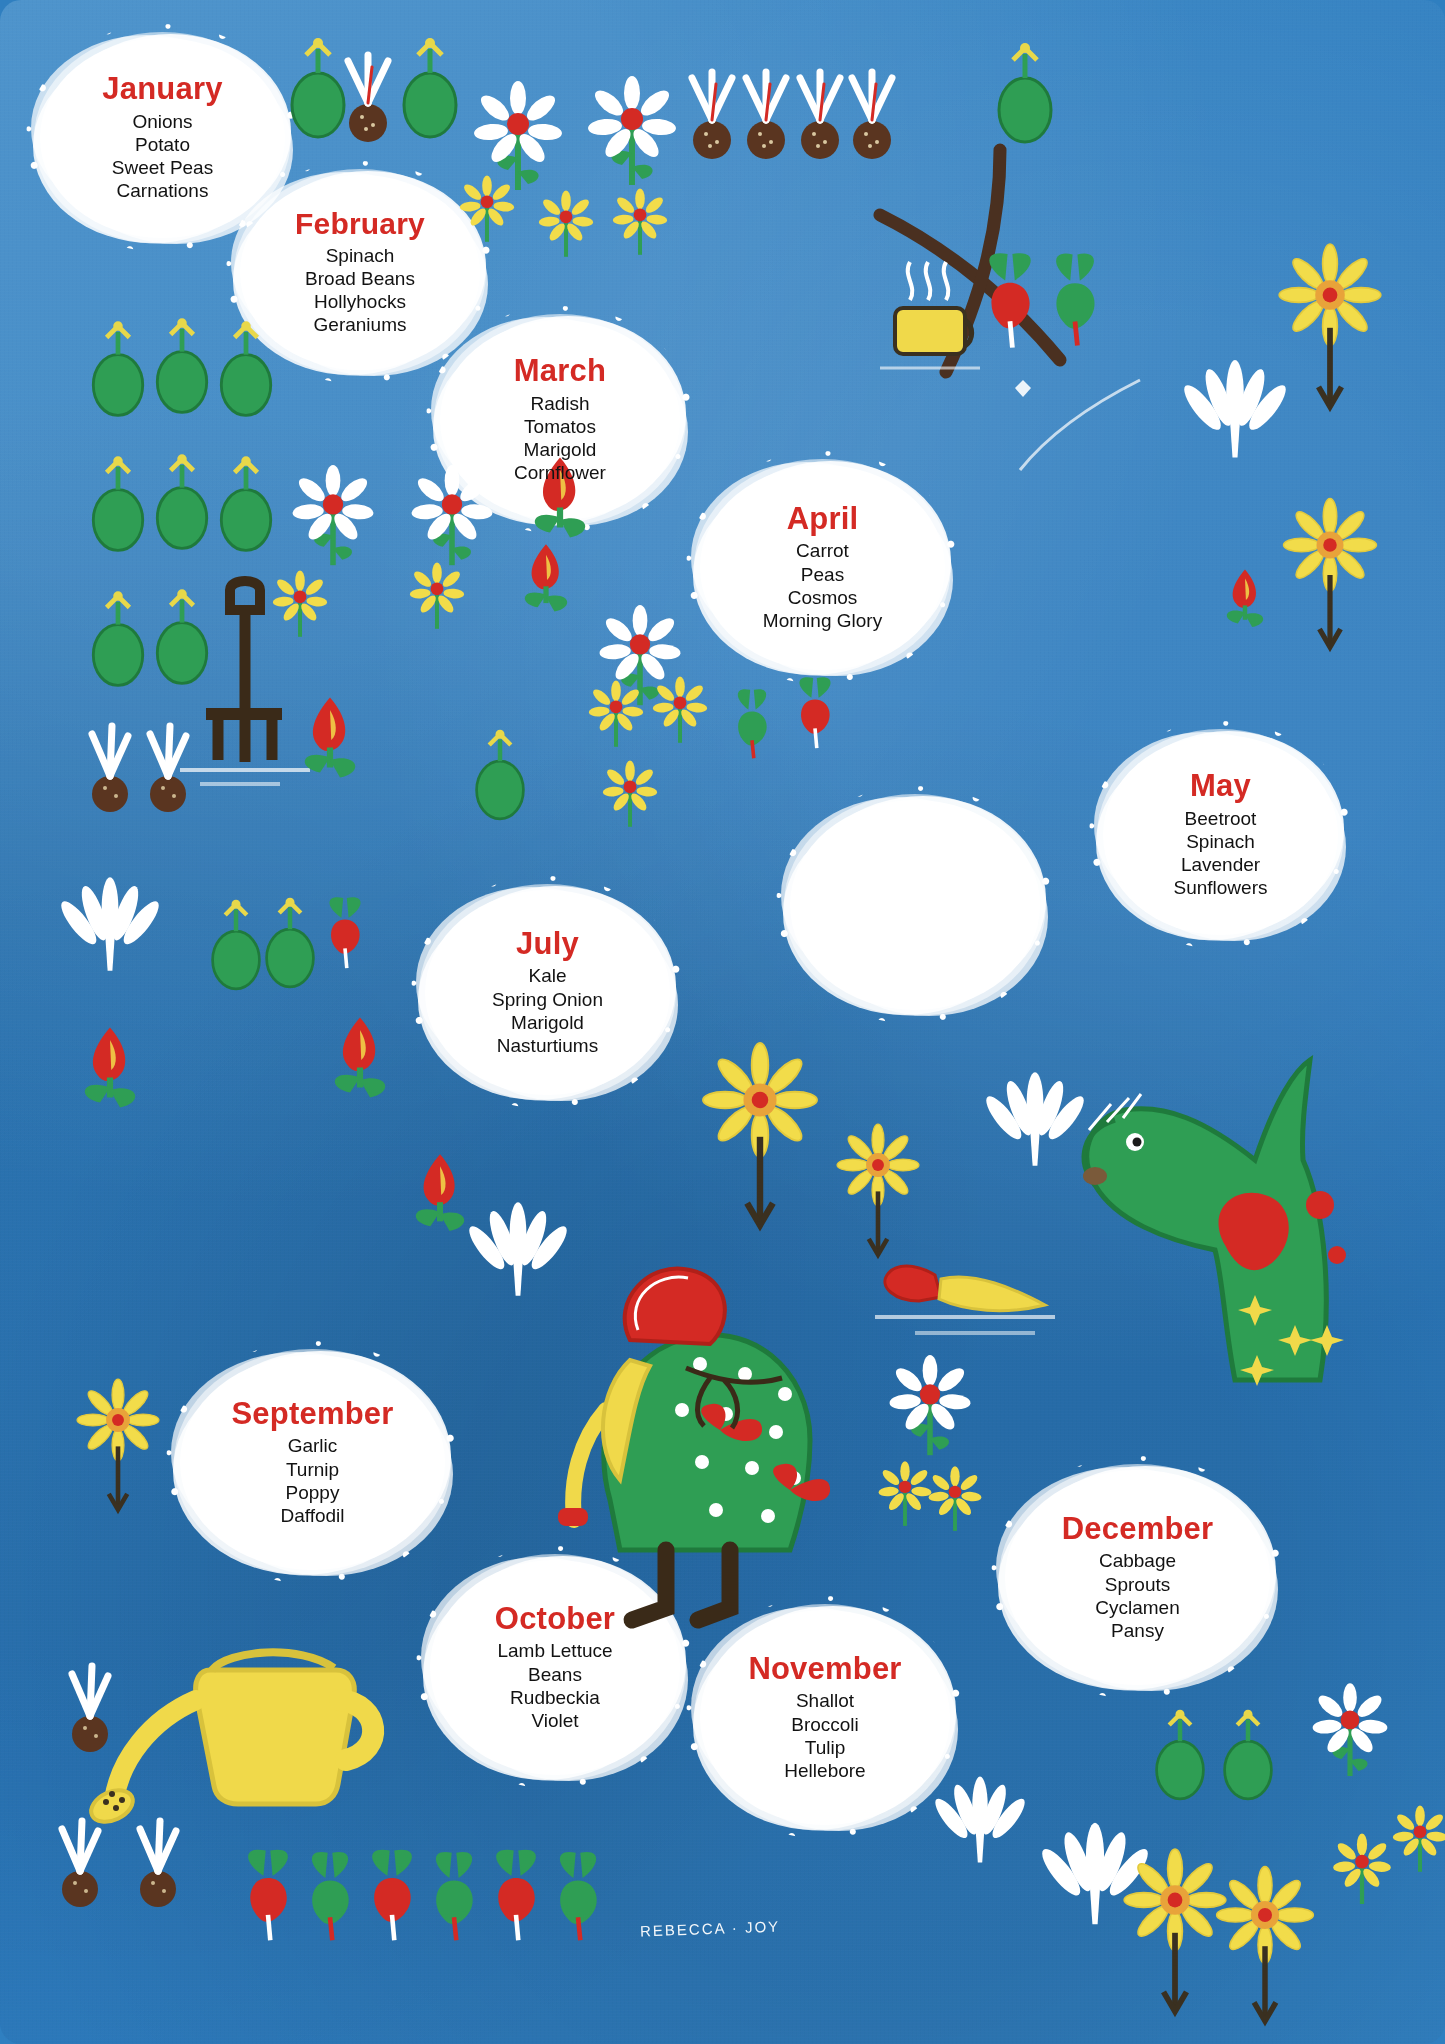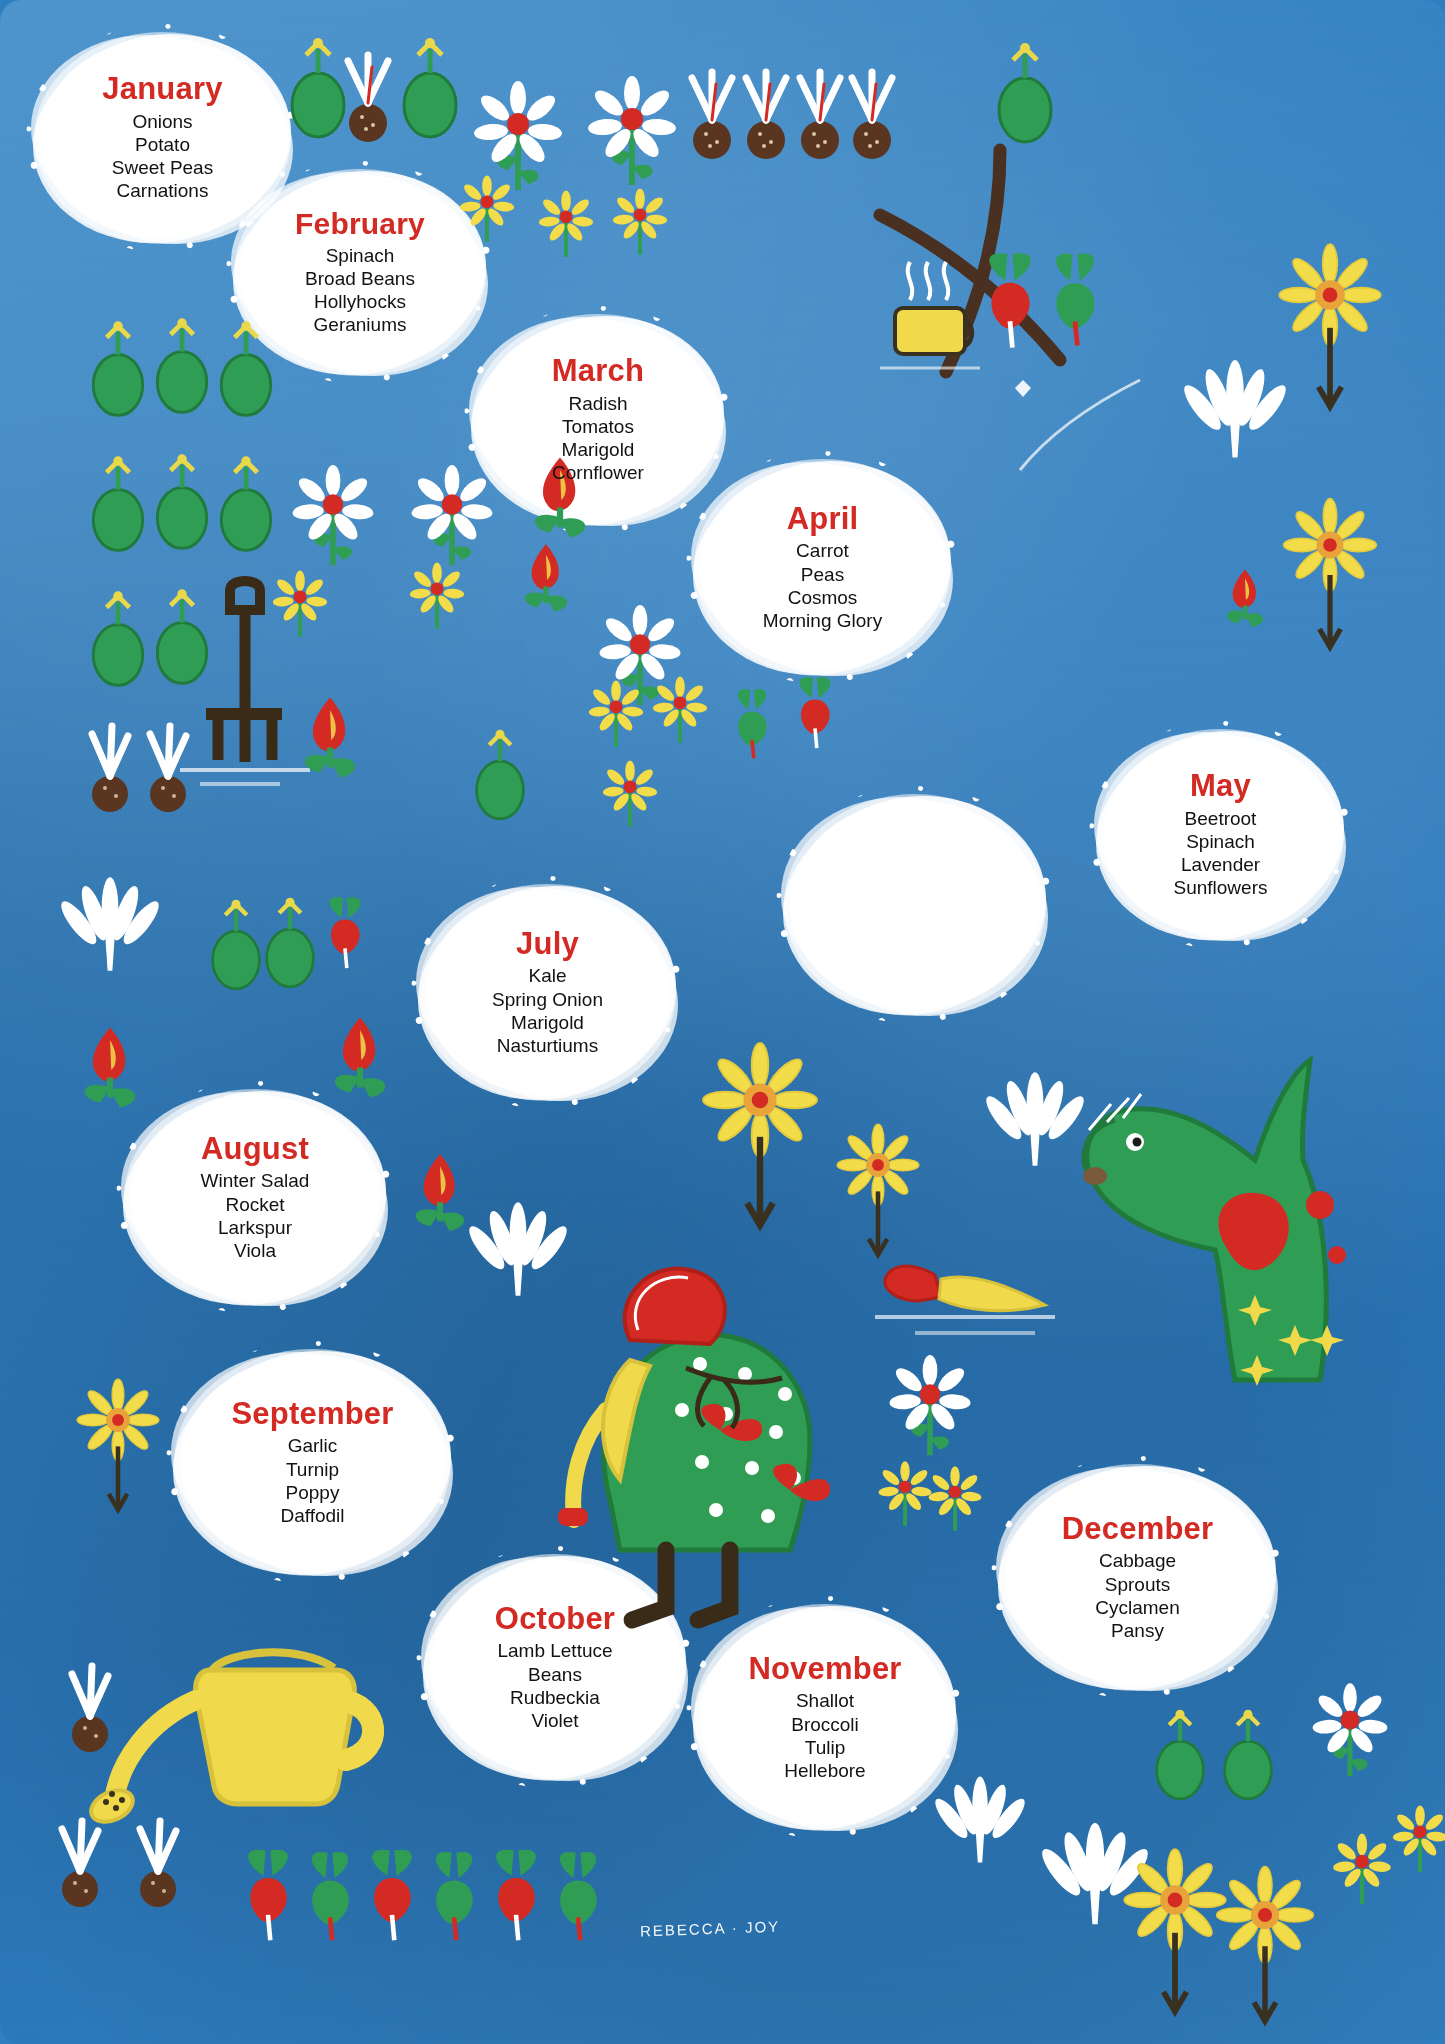--- a/index.html
+++ b/index.html
@@ -562,21 +562,21 @@
     <div class="blob"></div>
     <div class="inner">
       <div class="m-title" style="font-size:30px;">February</div>
       <div class="m-item">Spinach</div>
       <div class="m-item">Broad Beans</div>
       <div class="m-item">Hollyhocks</div>
       <div class="m-item">Geraniums</div>
     </div>
   </div>
 
-  <div class="bubble" style="left:478px;top:320px;width:240px;height:200px;font-size:19px;">
+  <div class="bubble" style="left:440px;top:320px;width:240px;height:200px;font-size:19px;">
     <div class="speckles"></div>
     <div class="blob"></div>
     <div class="inner">
       <div class="m-title" style="font-size:31px;">March</div>
       <div class="m-item">Radish</div>
       <div class="m-item">Tomatos</div>
       <div class="m-item">Marigold</div>
       <div class="m-item">Cornflower</div>
     </div>
   </div>
@@ -615,31 +615,20 @@
     <div class="blob"></div>
     <div class="inner">
       <div class="m-title" style="font-size:31px;">July</div>
       <div class="m-item">Kale</div>
       <div class="m-item">Spring Onion</div>
       <div class="m-item">Marigold</div>
       <div class="m-item">Nasturtiums</div>
     </div>
   </div>
 
-  <div class="bubble" style="left:130px;top:1095px;width:250px;height:205px;font-size:19px;">
-    <div class="speckles"></div>
-    <div class="blob"></div>
-    <div class="inner">
-      <div class="m-title" style="font-size:31px;">August</div>
-      <div class="m-item">Winter Salad</div>
-      <div class="m-item">Rocket</div>
-      <div class="m-item">Larkspur</div>
-      <div class="m-item">Viola</div>
-    </div>
-  </div>
 
   <div class="bubble" style="left:180px;top:1355px;width:265px;height:215px;font-size:19px;">
     <div class="speckles"></div>
     <div class="blob"></div>
     <div class="inner">
       <div class="m-title" style="font-size:31px;">September</div>
       <div class="m-item">Garlic</div>
       <div class="m-item">Turnip</div>
       <div class="m-item">Poppy</div>
       <div class="m-item">Daffodil</div>

